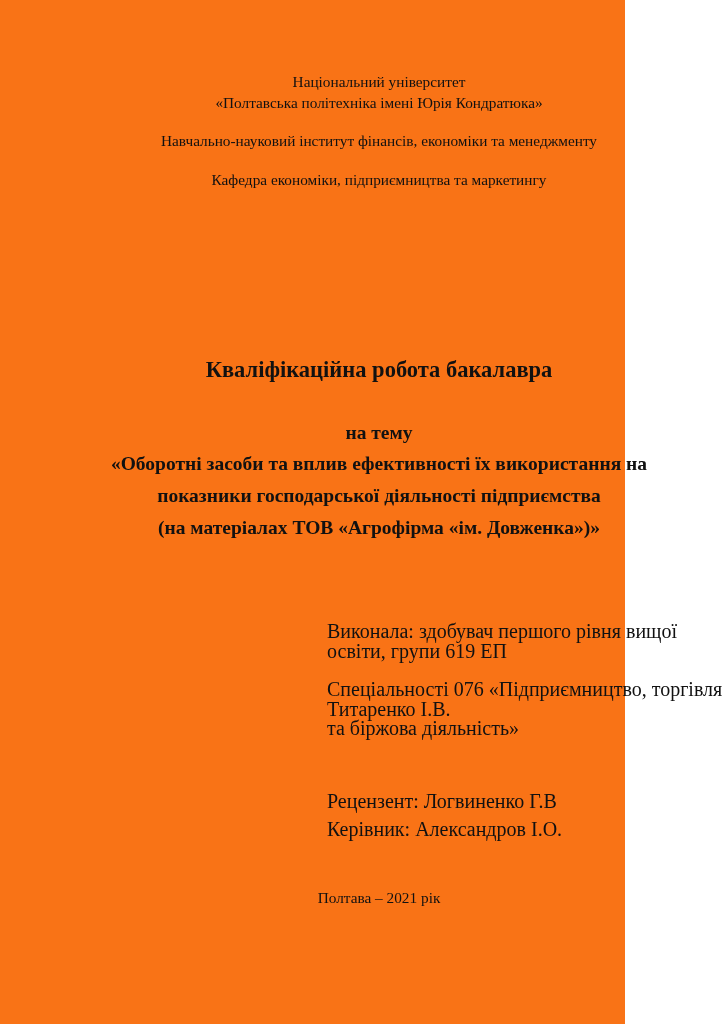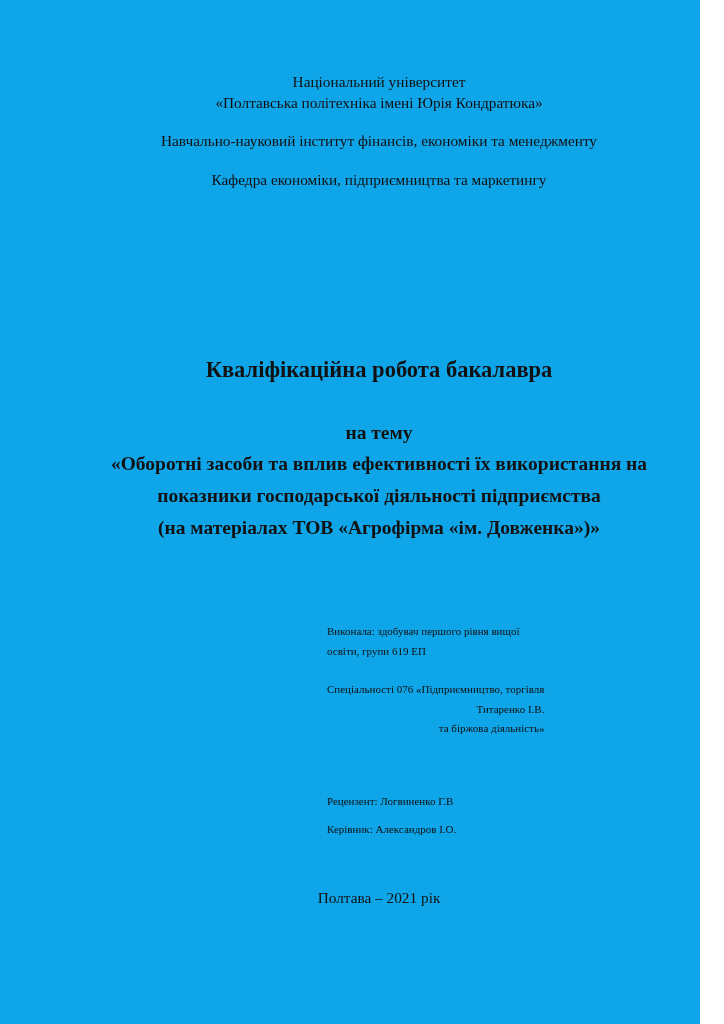--- a/index.html
+++ b/index.html
@@ -11,22 +11,22 @@
       width: 724px;
       height: 1024px;
       position: relative;
       overflow: hidden;
       font-family: "Liberation Serif", "DejaVu Serif", serif;
       color: #111111;
     }
     .page {
       position: absolute;
       left: 0; top: 0;
-      width: 700px; height: 1024px;
-      background: #0ea5e9;
+      width: 625px; height: 1024px;
+      background: #f97316;
     }
     .center {
       position: absolute;
       left: 0;
       width: 758px;
       text-align: center;
       white-space: nowrap;
     }
     .hdr {
       font-size: 15.3px;
@@ -43,21 +43,21 @@
       line-height: 26px;
     }
     .topic {
       font-size: 19.5px;
       font-weight: bold;
       line-height: 32px;
     }
     .right-block {
       position: absolute;
       left: 327px;
-      font-size: 11px;
+      font-size: 20px;
       line-height: 19.5px;
       white-space: nowrap;
     }
     .line { display: block; }
   </style>
 </head>
 <body>
 
 <div class="page">
 
@@ -71,21 +71,21 @@
   <div class="center topic-label" style="top:420px;">на тему</div>
   <div class="center topic" style="top:448px;">«Оборотні засоби та вплив ефективності їх використання на</div>
   <div class="center topic" style="top:480px;">показники господарської діяльності підприємства</div>
   <div class="center topic" style="top:512px;">(на матеріалах ТОВ «Агрофірма «ім. Довженка»)»</div>
 
   <div class="right-block" style="top:622px;">
     <span class="line">Виконала: здобувач першого рівня вищої</span>
     <span class="line">освіти, групи 619 ЕП</span>
   </div>
 
-  <div class="right-block" style="top:680px;text-align:right;">
+  <div class="right-block" style="top:680px;">
     <span class="line">Спеціальності 076 «Підприємництво, торгівля</span>
     <span class="line">Титаренко І.В.</span>
     <span class="line">та біржова діяльність»</span>
   </div>
 
   <div class="right-block" style="top:772px;margin-top:48px;">Керівник: Александров І.О.</div>
 
   <div class="right-block" style="top:792px;">Рецензент: Логвиненко Г.В</div>
 
   <div class="center hdr" style="top:887px;">Полтава – 2021 рік</div>

